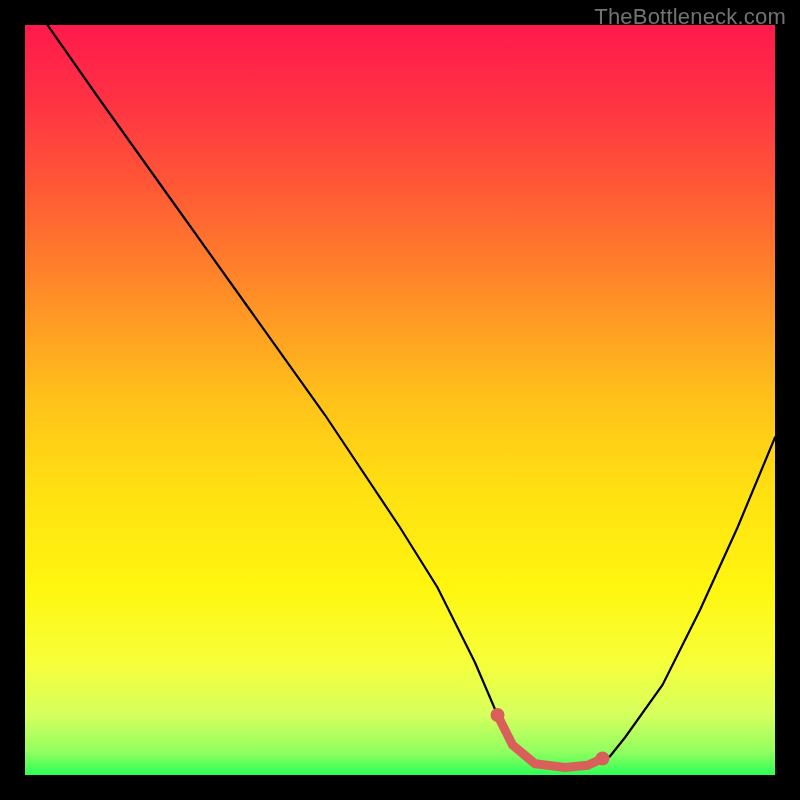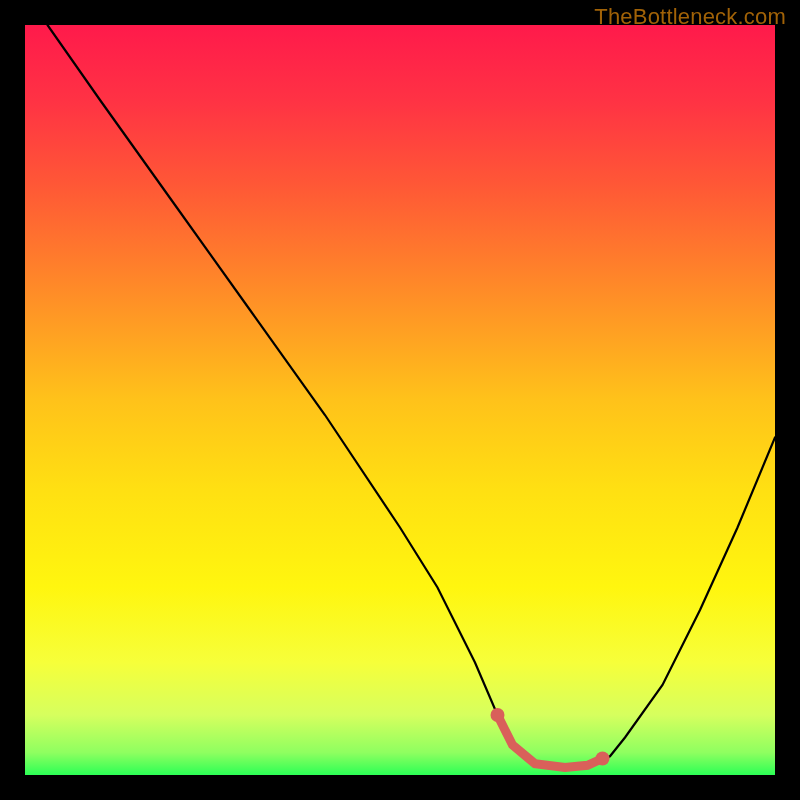--- a/index.html
+++ b/index.html
@@ -16,21 +16,21 @@
     top: 25px;
     width: 750px;
     height: 750px;
   }
   .watermark {
     position: absolute;
     top: 4px;
     right: 14px;
     font-family: Arial, Helvetica, sans-serif;
     font-size: 22px;
-    color: #a16207;
+    color: #737373;
     letter-spacing: 0.2px;
   }
 </style>
 </head>
 <body>
 
 <div class="frame">
   <svg class="plot" viewBox="0 0 750 750" preserveAspectRatio="none">
     <defs>
       <linearGradient id="bg" x1="0" y1="0" x2="0" y2="1">

